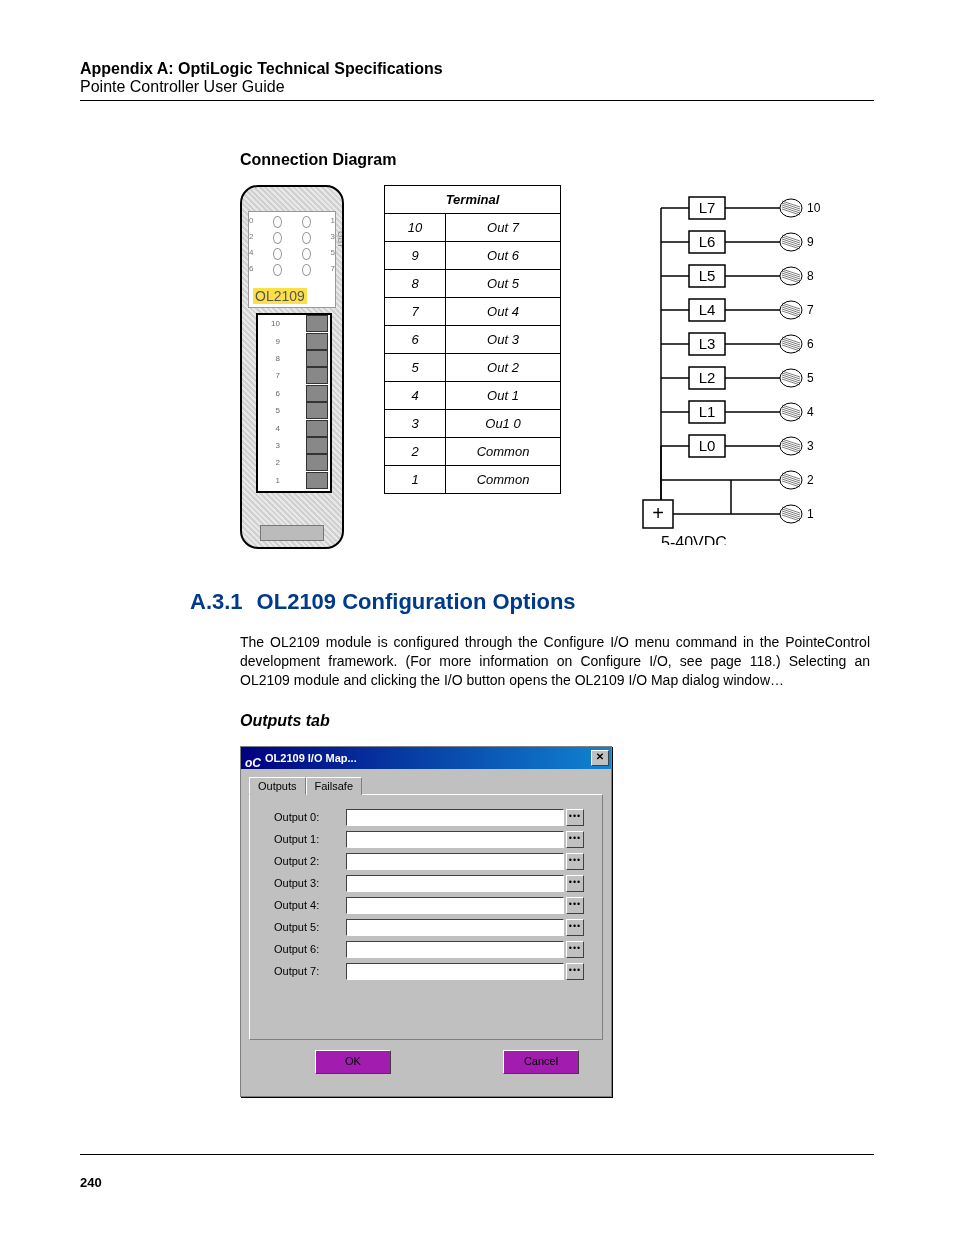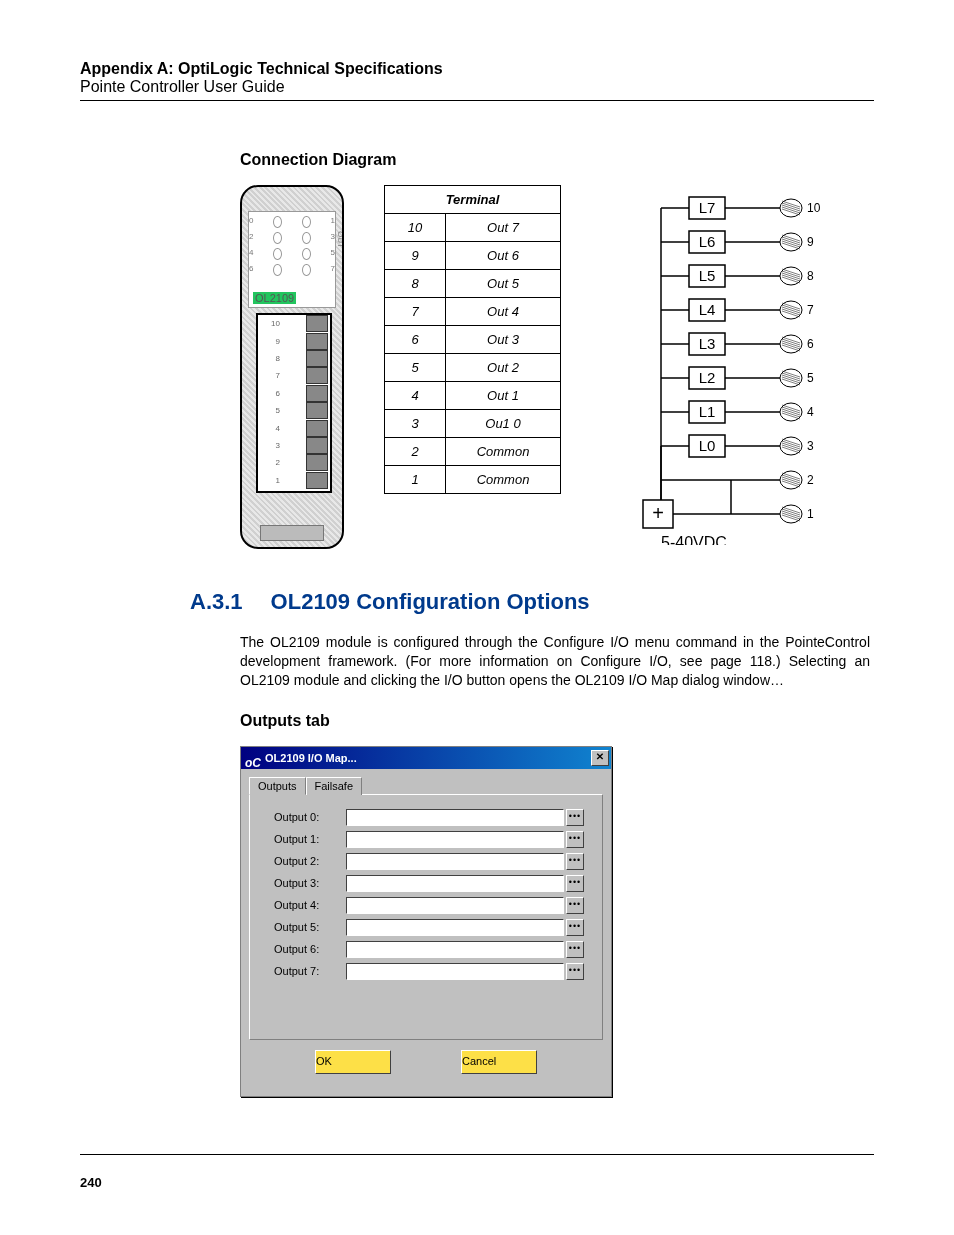--- a/index.html
+++ b/index.html
@@ -52,21 +52,21 @@
     background: repeating-linear-gradient(45deg,#e8e8e8 0,#e8e8e8 2px,#d0d0d0 2px,#d0d0d0 4px);
     position: relative;
     overflow: hidden;
   }
   .module-top {
     position:absolute;top:24px;left:6px;right:6px;height:95px;
     background:#fff;border:1px solid rgba(0,0,0,.4);
   }
   .module-top .led-row{display:flex;gap:20px;justify-content:center;margin-top:4px;font-size:8px;color:#777;}
   .module-top .led{width:10px;height:10px;border:1px solid #999;border-radius:50%;display:inline-block;}
-  .module-label{position:absolute;bottom:3px;left:4px;font-size:11px;color:#555;background:#22c55e;padding:0 2px;}
+  .module-label{position:absolute;bottom:3px;left:4px;font-size:14px;color:#555;background:#fde047;padding:0 2px;}
   .module-side-label{position:absolute;right:-3px;top:44px;font-size:8px;color:#777;writing-mode:vertical-rl;}
   .module-term {
     position:absolute;top:126px;left:14px;width:72px;height:176px;
     border:2px solid #000;background:#fff;
   }
   .module-term .trow{display:flex;height:17.4px;align-items:center;}
   .module-term .tnum{width:22px;font-size:8px;text-align:right;padding-right:3px;color:#666;}
   .module-term .tblk{width:20px;height:15px;margin-left:auto;margin-right:2px;background:#888;border:1px solid #333;}
   .module-slot{position:absolute;bottom:6px;left:18px;right:18px;height:14px;background:#bbb;border:1px solid #777;}
 
@@ -85,21 +85,21 @@
   table.term td:first-child { width:36px; }
   table.term td:last-child { width:90px; }
 
   
   .wiring { width:230px; }
   .wiring-svg { width:100%; }
 
   
   .section-head {
     display:flex;
-    gap:28px;
+    gap:14px;
     color:#003a8c;
     font-size:22px;
     font-weight:bold;
     margin: 20px 0 18px 110px;
     font-family:"Arial",sans-serif;
   }
   .section-head .num{min-width:50px;}
 
   .body-text {
     font-size:14px;
@@ -155,23 +155,23 @@
     border:1px solid #808080;border-top-color:#404040;border-left-color:#404040;
     border-right-color:#fff;border-bottom-color:#fff;margin-right:2px;
   }
   .out-btn{
     width:18px;height:17px;background:#c0c0c0;
     border:1px solid #fff;border-right-color:#404040;border-bottom-color:#404040;
     font-size:9px;line-height:9px;text-align:center;letter-spacing:1px;padding-top:2px;box-sizing:border-box;
   }
   .dialog-buttons{display:flex;justify-content:center;gap:70px;padding:10px 0 14px 0;}
   .dlg-btn{
-    width:74px;height:22px;background:#fde047;
+    width:74px;height:22px;background:#a21caf;
     border:1px solid #fff;border-right-color:#404040;border-bottom-color:#404040;
-    font-size:11px;line-height:20px;
+    font-size:11px;text-align:center;line-height:20px;margin-left:42px;
   }
 
   .footer{
     position:absolute;bottom:45px;left:80px;right:80px;
     border-top:1px solid #000;padding-top:20px;
     font-weight:bold;font-size:13px;
   }
 </style>
 </head>
 <body>
@@ -455,21 +455,21 @@
 
   <div class="section-head">
     <span class="num">A.3.1</span>
     <span>OL2109 Configuration Options</span>
   </div>
 
   <p class="body-text">
     <span>The OL2109 module is configured through the Configure I/O menu command in the PointeControl development framework. (For more information on Configure I/O, see page 118.) Selecting an OL2109 module and clicking the </span><b>I/O</b><span> button opens the OL2109 I/O Map dialog window…</span>
   </p>
 
-  <div class="content" style="margin-top:22px;">
+  <div class="content" style="margin-top:22px;font-style:italic;">
     <div class="h3">Outputs tab</div>
   </div>
 
   <div class="dialog">
     <div class="dialog-title">
       <span class="icon">oC</span>
       <span>OL2109 I/O Map...</span>
       <span class="spacer"></span>
       <span class="close">✕</span>
     </div>

